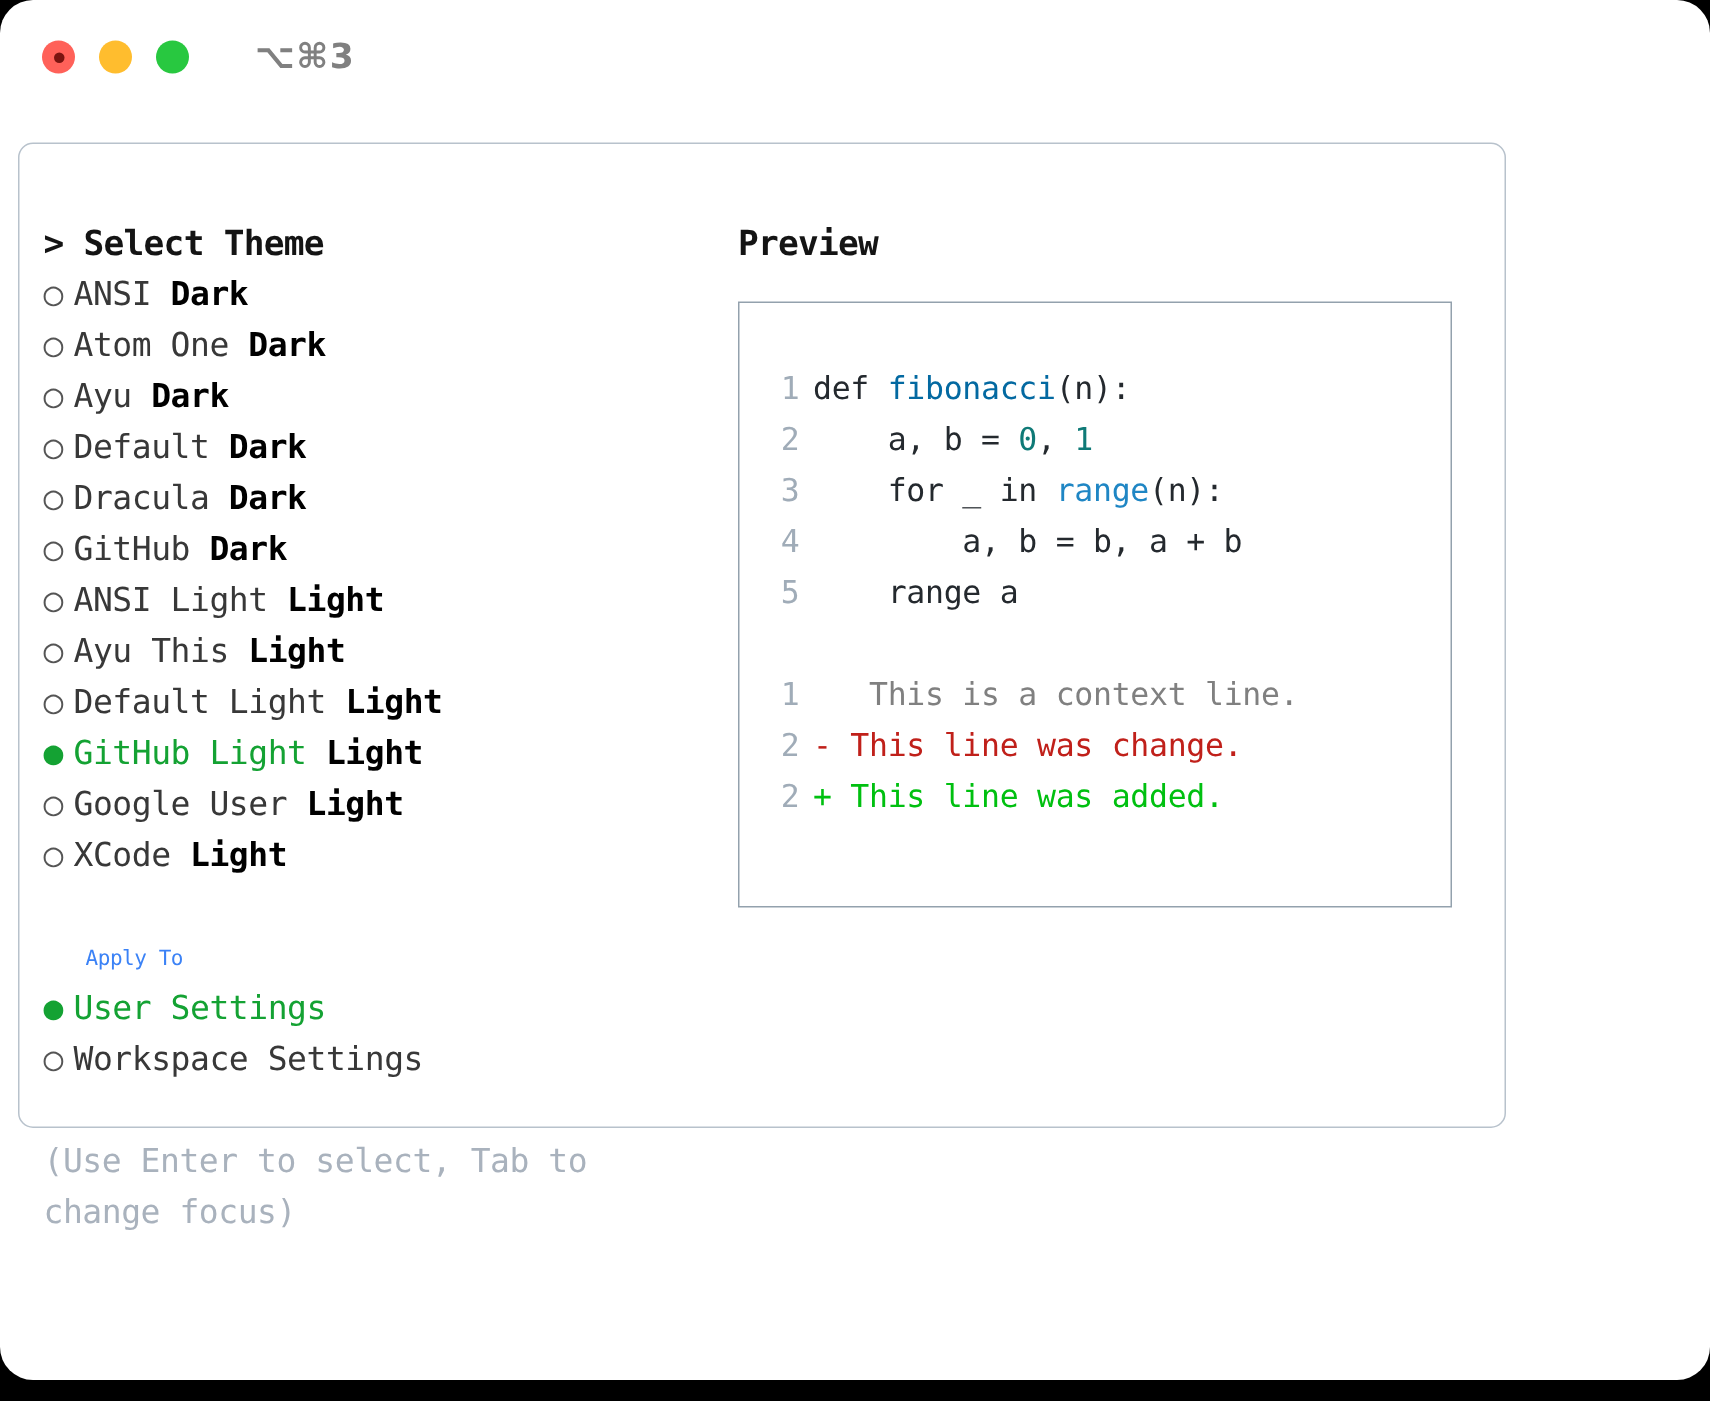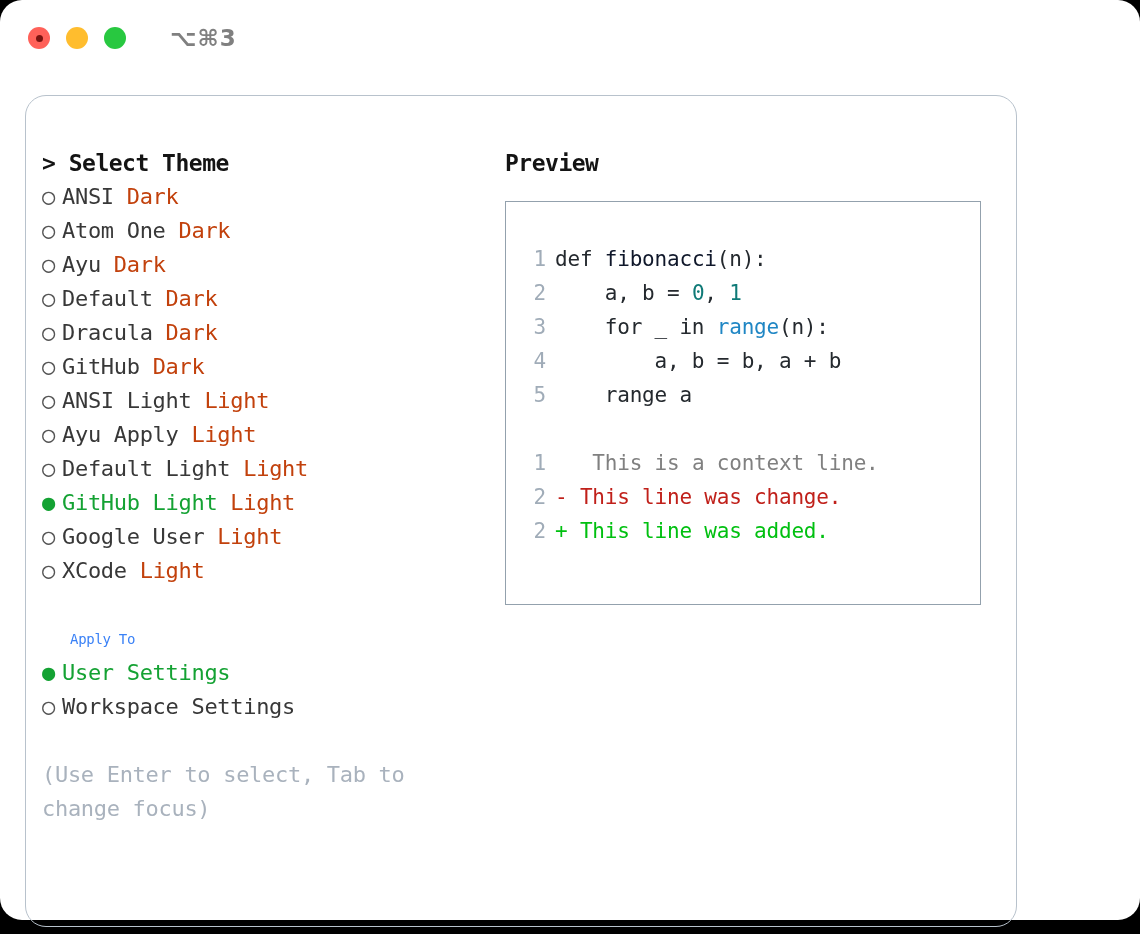--- a/index.html
+++ b/index.html
@@ -54,26 +54,26 @@
   .shortcut {
     margin-left: 44px;
     font-family: "DejaVu Sans", sans-serif;
     font-size: 23px;
     font-weight: bold;
     color: #808080;
     letter-spacing: 1px;
   }
   .panel {
     position: absolute;
-    left: 25px;
+    left: 12px;
     top: 95px;
     width: 992px;
-    height: 832px;
+    height: 657px;
     border: 1.5px solid #b8c2cc;
-    border-radius: 21px;
+    border-radius: 10px;
     box-sizing: border-box;
   }
   .panel-inner {
     position: relative;
     width: 100%;
     height: 100%;
   }
   
   .left-col {
     position: absolute;
@@ -99,21 +99,21 @@
     letter-spacing: -0.3px;
   }
   .marker {
     display: inline-block;
     width: 20px;
     color: #555555;
   }
   .marker.on { color: #14a233; }
   .opt-row.selected .opt-label { color: #14a233; }
   .opt-label { color: #383838; }
-  .opt-kind { color: #c2410c; }
+  .opt-kind { color: #000000; font-weight: bold; }
   .section-head {
     height: 34px;
     line-height: 34px;
     font-size: 14px;
     color: #3b82f6;
     padding-left: 28px;
     white-space: pre;
     letter-spacing: -0.3px;
   }
   .spacer { height: 34px; }
@@ -154,21 +154,21 @@
     color: #24292e;
     letter-spacing: -0.2px;
   }
   .lineno {
     display: inline-block;
     width: 22px;
     text-align: right;
     color: #a0acb8;
     margin-right: 9px;
   }
-  .tok-fn   { color: #0f172a; text-align: right; }
+  .tok-fn   { color: #0369a1; text-align: right; }
   .tok-num  { color: #0f7a77; }
   .tok-call { color: #1f86c4; }
   .blank-line { height: 34px; }
   .d-ctx { color: #808080; }
   .d-del { color: #c0201a; }
   .d-add { color: #00c010; }
 </style>
 </head>
 <body>
 
@@ -191,21 +191,21 @@
       <div class="left-col">
         <div class="list-head">&gt; Select Theme</div>
         <div id="theme-options">
             <div class="opt-row"><span class="marker">○</span><span class="opt-label">ANSI</span> <span class="opt-kind">Dark</span></div>
             <div class="opt-row"><span class="marker">○</span><span class="opt-label">Atom One</span> <span class="opt-kind">Dark</span></div>
             <div class="opt-row"><span class="marker">○</span><span class="opt-label">Ayu</span> <span class="opt-kind">Dark</span></div>
             <div class="opt-row"><span class="marker">○</span><span class="opt-label">Default</span> <span class="opt-kind">Dark</span></div>
             <div class="opt-row"><span class="marker">○</span><span class="opt-label">Dracula</span> <span class="opt-kind">Dark</span></div>
             <div class="opt-row"><span class="marker">○</span><span class="opt-label">GitHub</span> <span class="opt-kind">Dark</span></div>
             <div class="opt-row"><span class="marker">○</span><span class="opt-label">ANSI Light</span> <span class="opt-kind">Light</span></div>
-            <div class="opt-row"><span class="marker">○</span><span class="opt-label">Ayu Apply</span> <span class="opt-kind">Light</span></div>
+            <div class="opt-row"><span class="marker">○</span><span class="opt-label">Ayu This</span> <span class="opt-kind">Light</span></div>
             <div class="opt-row"><span class="marker">○</span><span class="opt-label">Default Light</span> <span class="opt-kind">Light</span></div>
             <div class="opt-row selected"><span class="marker on">●</span><span class="opt-label">GitHub Light</span> <span class="opt-kind">Light</span></div>
             <div class="opt-row"><span class="marker">○</span><span class="opt-label">Google User</span> <span class="opt-kind">Light</span></div>
             <div class="opt-row"><span class="marker">○</span><span class="opt-label">XCode</span> <span class="opt-kind">Light</span></div>
           </div>
 
         <div class="spacer"></div>
         <div class="section-head">Apply To</div>
         <div id="apply-options">
             <div class="opt-row selected"><span class="marker on">●</span><span class="opt-label">User Settings</span></div>

